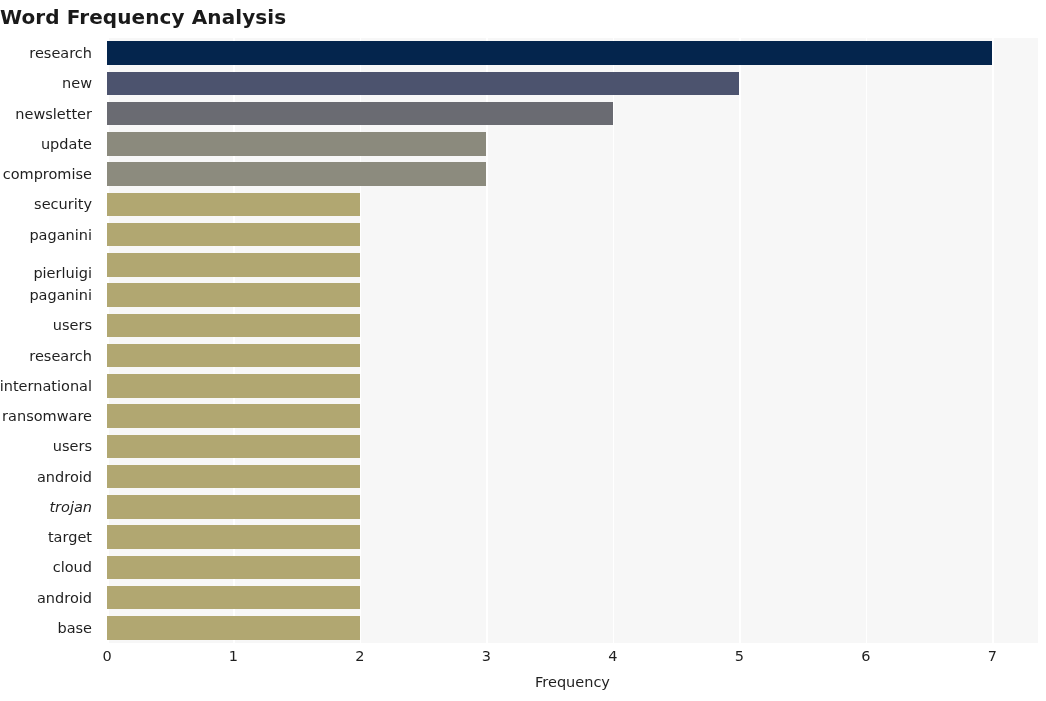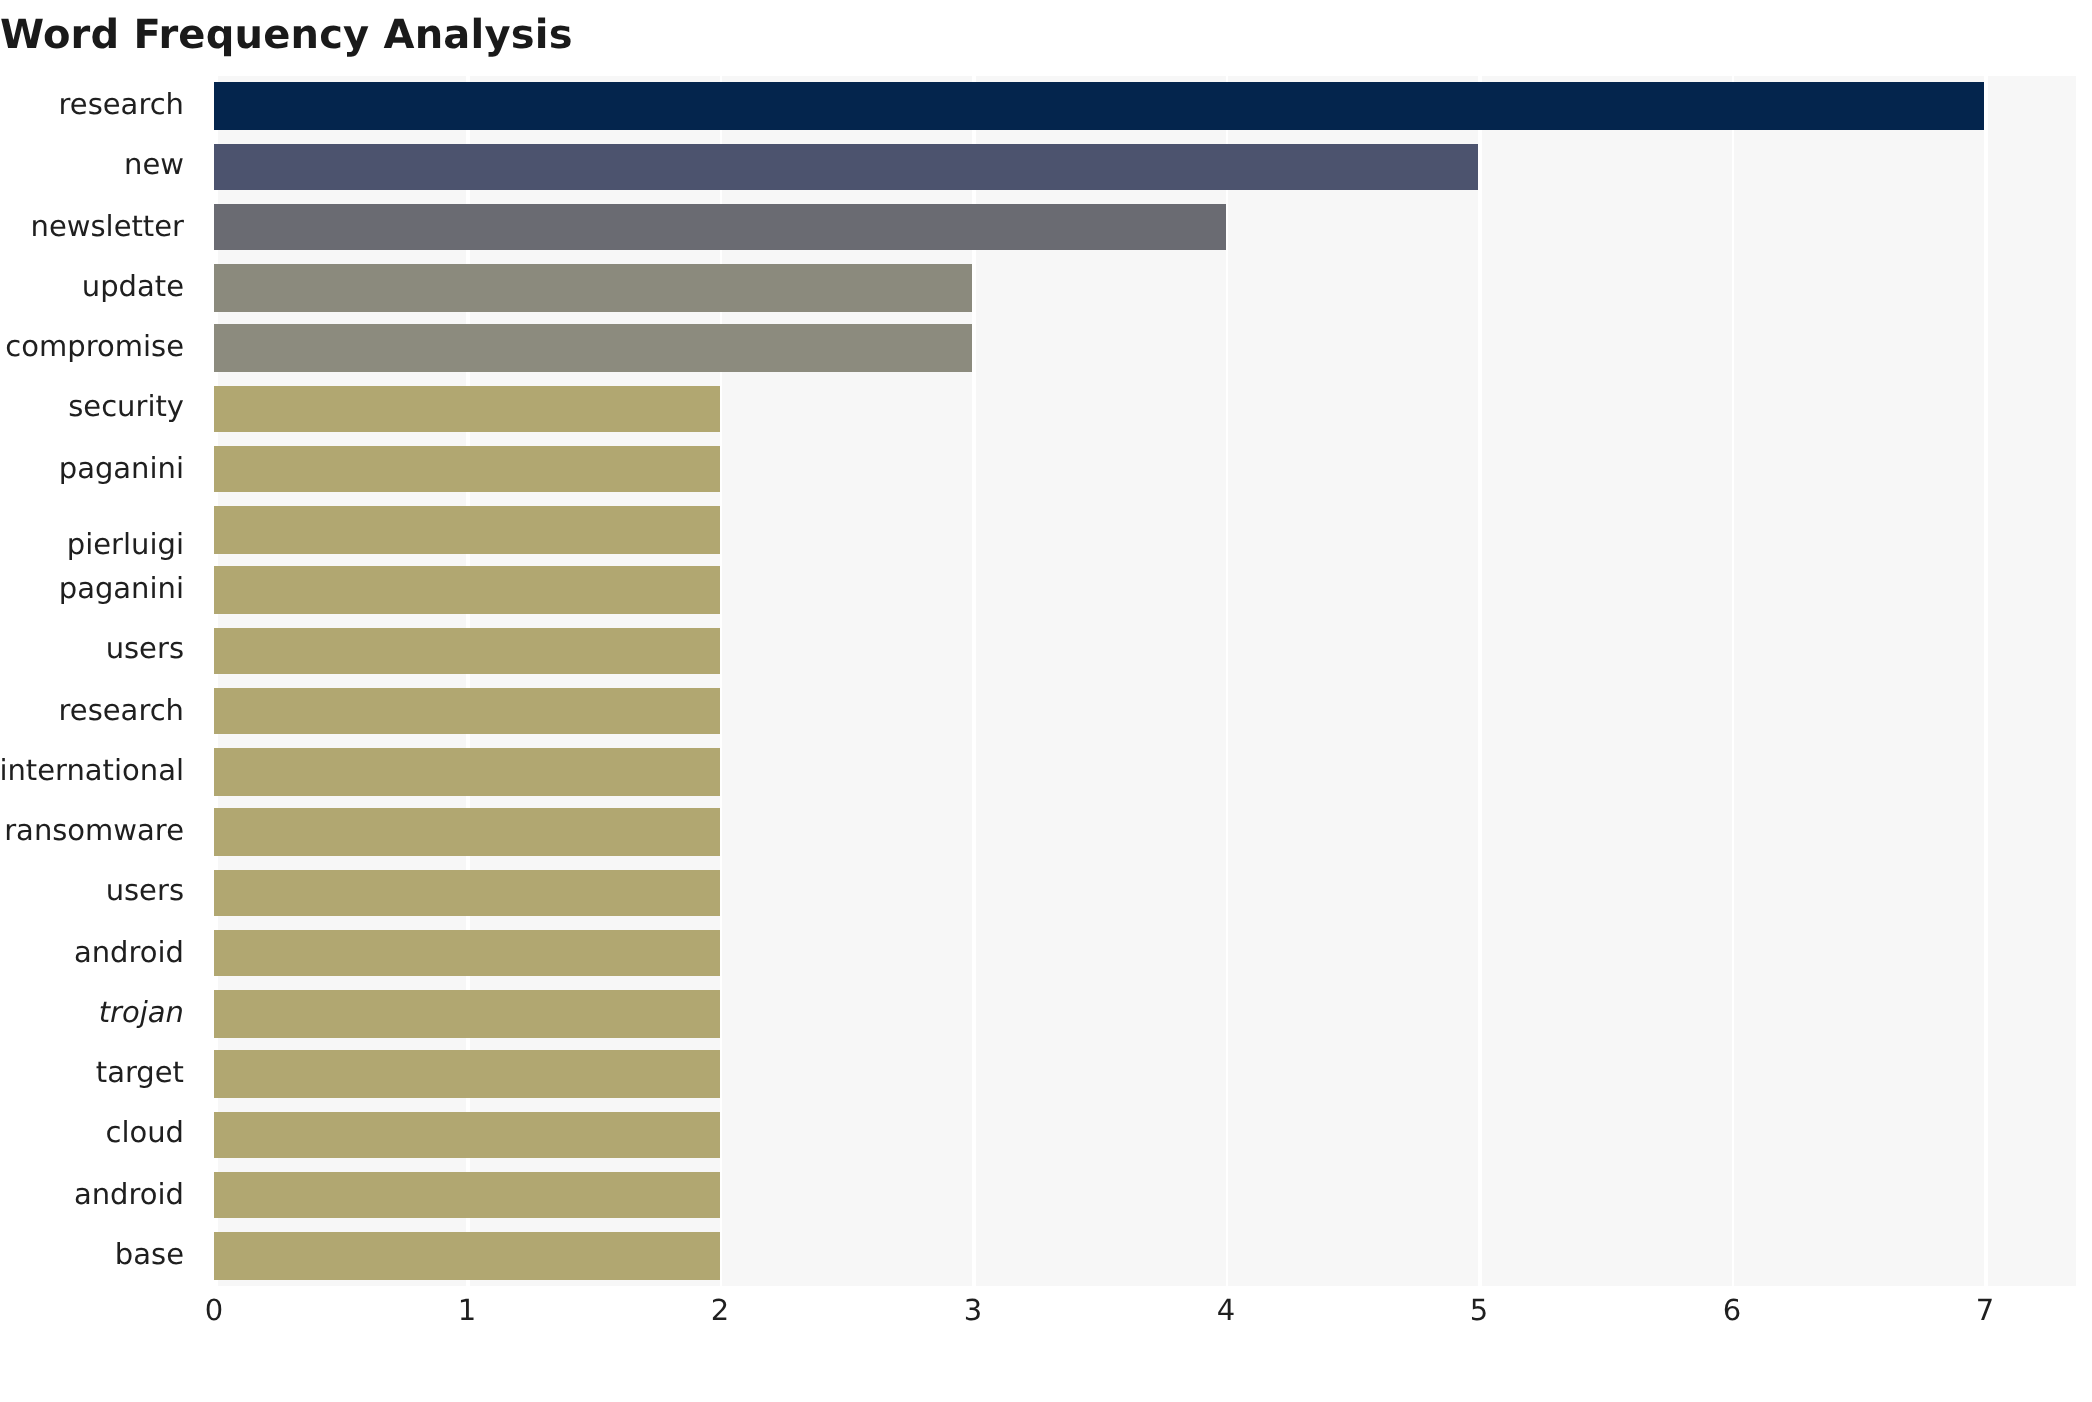--- a/index.html
+++ b/index.html
@@ -231,14 +231,15 @@
       <div class="xtick" style="left: 107px;">0</div>
       <div class="xtick" style="left: 233.495px;">1</div>
       <div class="xtick" style="left: 359.989px;">2</div>
       <div class="xtick" style="left: 486.484px;">3</div>
       <div class="xtick" style="left: 612.978px;">4</div>
       <div class="xtick" style="left: 739.473px;">5</div>
       <div class="xtick" style="left: 865.967px;">6</div>
       <div class="xtick" style="left: 992.462px;">7</div>
     </div>
 
+  <div id="xaxis-title">Frequency</div>
 
 </div>
 
 </body></html>

